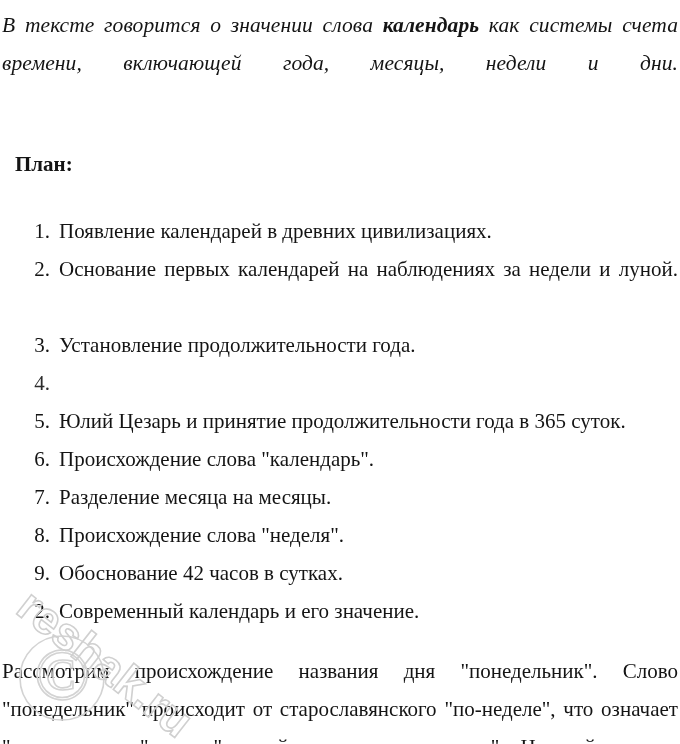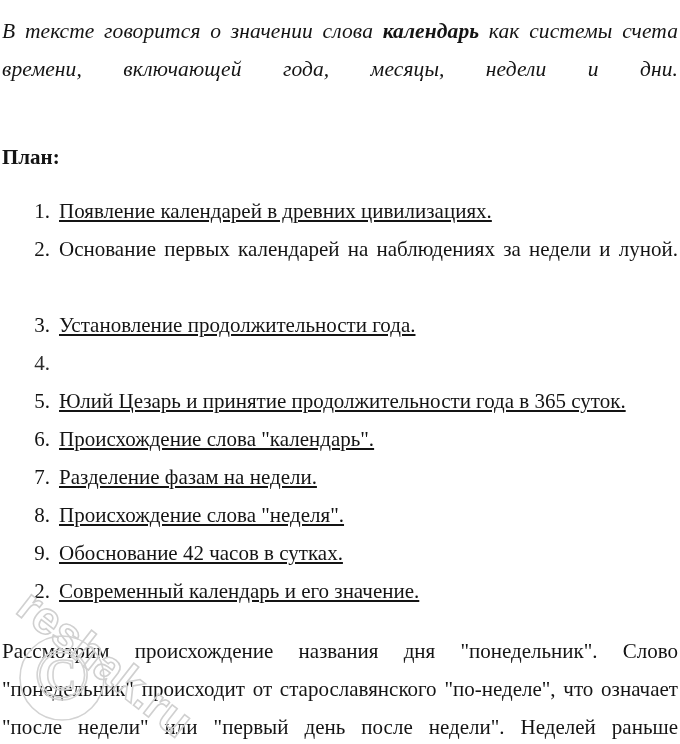--- a/index.html
+++ b/index.html
@@ -33,42 +33,42 @@
     width: 230px;
     height: 184px;
     pointer-events: none;
     z-index: 5;
   }
   .watermark svg { display: block; }
 
   
   .intro {
     margin: 0;
-    padding-top: 12px;
+    padding-top: 6px;
     font-style: italic;
     font-size: 21.5px;
     line-height: 38px;
     text-align: justify;
     text-justify: inter-word;
     letter-spacing: 0.1px;
   }
   .intro .kw {
     font-weight: bold;
     font-style: italic;
   }
   
   .intro::after {
     content: "";
     display: inline-block;
     width: 100%;
   }
 
   
   .heading {
-    margin: 0;
+    margin: 13px;
     padding-top: 14px;
     font-size: 21px;
     font-weight: bold;
     font-style: normal;
     line-height: 34px;
   }
 
   
   .plan {
     list-style: none;
@@ -90,21 +90,20 @@
     top: 0;
     width: 48px;
     text-align: right;
     font-size: 21px;
     line-height: 38px;
     white-space: pre;
   }
   
   .plan li.single .txt {
     display: inline;
-    text-decoration: underline;
   }
   .plan li.wrap .txt::after {
     content: "";
     display: inline-block;
     width: 100%;
   }
   
   .plan li.faint {
     color: #2c2c2c;
   }
@@ -140,21 +139,21 @@
 
   <h2 class="heading">План:</h2>
 
   <ol class="plan" id="plan-list">
       <li class="single"><span class="num">1.</span><span class="txt">Появление календарей в древних цивилизациях.</span></li>
       <li class="wrap"><span class="num">2.</span><span class="txt">Основание первых календарей на наблюдениях за недели и луной.</span></li>
       <li class="single"><span class="num">3.</span><span class="txt">Установление продолжительности года.</span></li>
       <li class="single faint"><span class="num">4.</span></li>
       <li class="single"><span class="num">5.</span><span class="txt">Юлий Цезарь и принятие продолжительности года в 365 суток.</span></li>
       <li class="single"><span class="num">6.</span><span class="txt">Происхождение слова "календарь".</span></li>
-      <li class="single"><span class="num">7.</span><span class="txt">Разделение фазам на недели.</span></li>
+      <li class="single"><span class="num">7.</span><span class="txt">Разделение месяца на месяцы.</span></li>
       <li class="single"><span class="num">8.</span><span class="txt">Происхождение слова "неделя".</span></li>
       <li class="single"><span class="num">9.</span><span class="txt">Обоснование 42 часов в сутках.</span></li>
       <li class="single"><span class="num">2.</span><span class="txt">Современный календарь и его значение.</span></li>
     </ol>
 
   <p class="closing">Рассмотрим происхождение названия дня "понедельник". Слово "понедельник" происходит от старославянского "по-неделе", что означает "после недели" или "первый день после недели". Неделей раньше называлось воскресенье, и понедельник буквально обозначает "день после воскресенья".</p>
 
 </div>
 
 </body></html>

